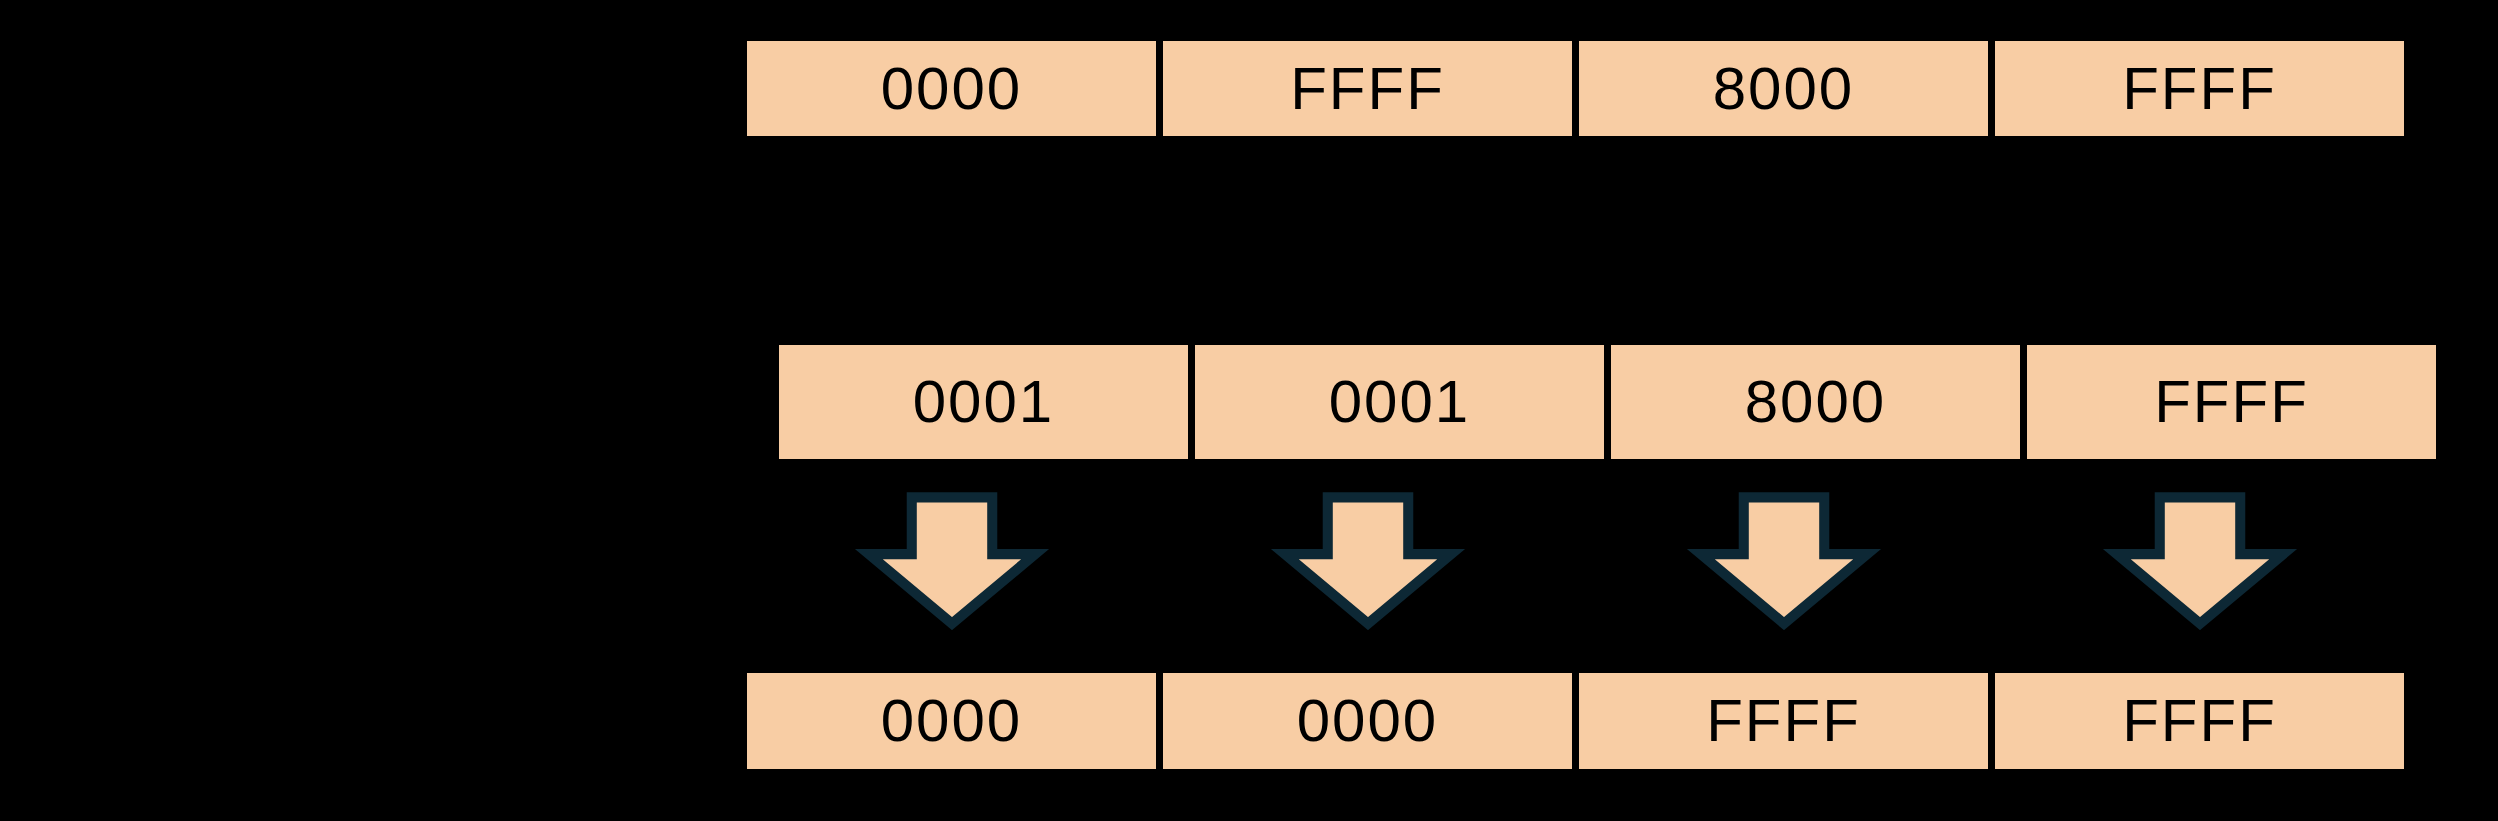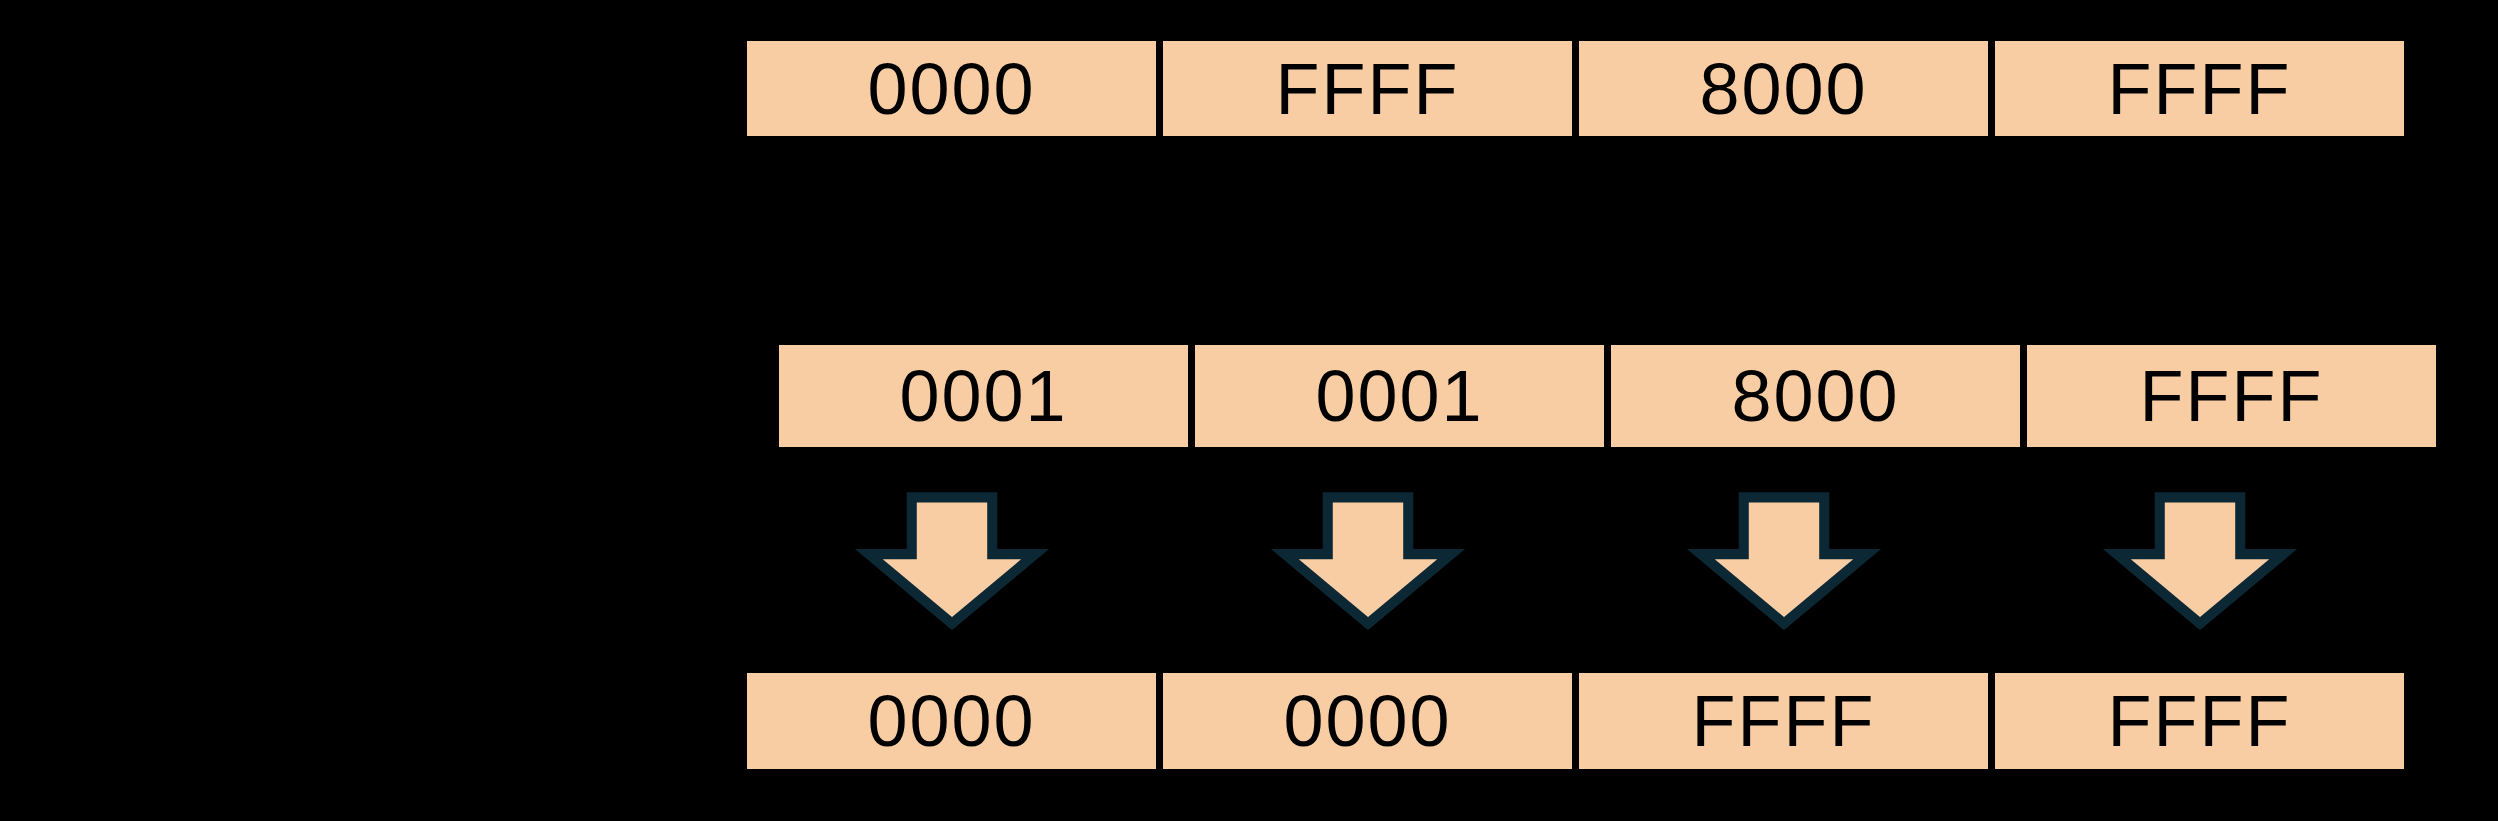--- a/index.html
+++ b/index.html
@@ -16,30 +16,30 @@
     overflow: hidden;
   }
   .hex-row {
     position: absolute;
     left: 747px;
     width: 1657px;
     display: flex;
     gap: 7px;
   }
   .row-top    { top: 41px;  height: 95px; }
-  .row-middle { top: 345px; height: 102px; padding-left: 32px; }
+  .row-middle { top: 345px; height: 114px; padding-left: 32px; }
   .row-bottom { top: 673px; height: 96px; }
   .hex-cell {
     flex: 1 1 0;
     background: var(--cell-fill, #F8CDA4);
     color: var(--cell-text, #000000);
     display: flex;
     align-items: center;
     justify-content: center;
-    font-size: 72px;
+    font-size: 60px;
     letter-spacing: 2px;
     line-height: 1;
   }
   .arrow-band {
     position: absolute;
     left: 747px;
     top: 491px;
     width: 1657px;
     height: 139px;
     display: flex;

